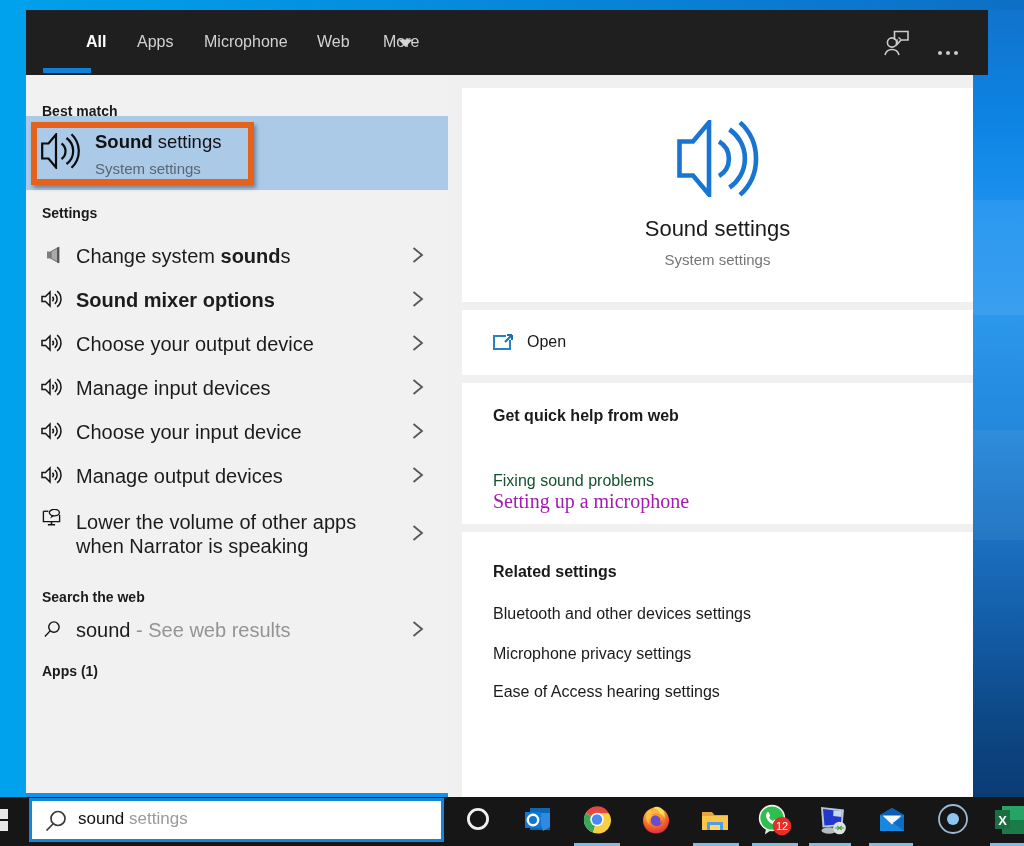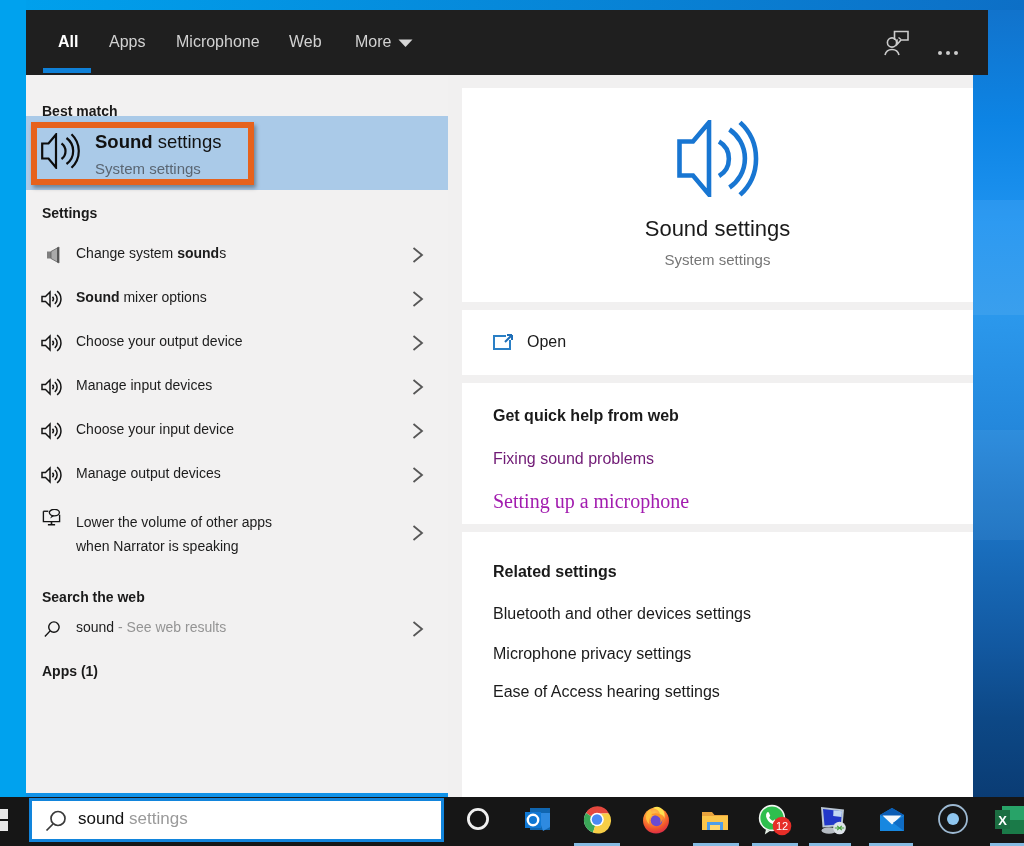--- a/index.html
+++ b/index.html
@@ -9,28 +9,28 @@
   
   #wp-left{left:0;top:0;width:26px;height:797px;background:#00a2ee;}
   #wp-top{left:26px;top:0;width:998px;height:10px;
           background:linear-gradient(to right,#00a0ec,#0d6fc6);}
   #wp-right{left:973px;top:10px;width:51px;height:787px;
             background:linear-gradient(to bottom,#1173cc 0%,#0d84e4 14%,#1e93f0 27%,#2b98ec 39%,#2488dc 53%,#1a70c0 67%,#1258a0 81%,#0d4886 90%,#0a3c74 100%);}
   #wp-beam1{left:973px;top:200px;width:51px;height:115px;background:rgba(255,255,255,0.07);}
   #wp-beam2{left:973px;top:430px;width:51px;height:110px;background:rgba(255,255,255,0.05);}
   
   #topbar{left:26px;top:10px;width:962px;height:65px;background:#1f1f1f;}
-  .tab{position:absolute;top:0;height:65px;line-height:64px;color:#d2d2d2;font-size:16px;}
+  .tab{position:absolute;top:0;height:65px;line-height:64px;color:#d2d2d2;font-size:16px;margin-left:28px;}
   
   #leftpanel{left:26px;top:75px;width:422px;height:718px;background:#f2f1f1;}
   #selrow{left:0;top:41px;width:422px;height:74px;background:#aacae8;}
   #orangebox{left:5px;top:47px;width:211px;height:51px;border:6px solid #e6621c;
              box-shadow:2px 3px 4px rgba(0,0,0,0.35);}
   .hdr{position:absolute;left:16px;font-size:14px;font-weight:bold;color:#1a1a1a;}
-  .item{position:absolute;left:50px;font-size:14px;color:#1c1c1c;white-space:nowrap;}
+  .item{position:absolute;left:50px;font-size:20px;color:#1c1c1c;white-space:nowrap;}
   .chev{position:absolute;left:383px;width:18px;height:18px;}
   .icon{position:absolute;left:15px;width:21px;height:18px;}
   
   #rightpanel{left:448px;top:75px;width:525px;height:722px;background:#ffffff;}
   #rstrip{left:0;top:0;width:14px;height:722px;background:#f1f0f0;}
   .gap{position:absolute;left:0;width:525px;height:8px;background:#f1f0f0;}
   
   #taskbar{left:0;top:797px;width:1024px;height:49px;background:#161616;}
   #searchline{left:26px;top:793px;width:422px;height:4px;background:#1092e8;}
   #searchbox{left:29px;top:1px;width:415px;height:44px;background:#fff;
@@ -96,21 +96,21 @@
     <svg class="chev" style="top:171px;" viewBox="0 0 18 18" fill="none" stroke="#575757" stroke-width="1.8">
       <path d="M4.5,2 L13,9 L4.5,16"></path>
     </svg>
 
     <svg class="icon spk" style="top:215px;" viewBox="0 0 21 18" fill="none" stroke="#141414" stroke-width="1.5">
       <path d="M1,6.5 h3.5 l4.5,-4.5 v14 l-4.5,-4.5 h-3.5 z"></path>
       <path d="M11.5,6.8 a3.3,3.3 0 0 1 0,4.4"></path>
       <path d="M13.8,4 a6.5,6.5 0 0 1 0,10"></path>
       <path d="M16.1,1.2 a9.8,9.8 0 0 1 0,15.6"></path>
     </svg>
-    <div class="item" style="top:214px;"><b>Sound</b> mixer options</div>
+    <div class="item" style="top:214px;font-weight:bold;"><b>Sound</b> mixer options</div>
     <svg class="chev" style="top:215px;" viewBox="0 0 18 18" fill="none" stroke="#575757" stroke-width="1.8">
       <path d="M4.5,2 L13,9 L4.5,16"></path>
     </svg>
 
     <svg class="icon spk" style="top:259px;" viewBox="0 0 21 18" fill="none" stroke="#141414" stroke-width="1.5">
       <path d="M1,6.5 h3.5 l4.5,-4.5 v14 l-4.5,-4.5 h-3.5 z"></path>
       <path d="M11.5,6.8 a3.3,3.3 0 0 1 0,4.4"></path>
       <path d="M13.8,4 a6.5,6.5 0 0 1 0,10"></path>
       <path d="M16.1,1.2 a9.8,9.8 0 0 1 0,15.6"></path>
     </svg>
@@ -192,21 +192,21 @@
     </svg>
     <div class="abs" style="left:14px;top:141px;width:511px;text-align:center;font-size:22px;color:#1a1a1a;">Sound settings</div>
     <div class="abs" style="left:14px;top:176px;width:511px;text-align:center;font-size:15px;color:#767676;">System settings</div>
 
     <svg class="abs" style="left:44px;top:257px;" width="22" height="22" viewBox="0 0 22 22" fill="none" stroke="#2a7fc5" stroke-width="2">
       <path d="M14,4 h-12 v13 h16 v-9"></path>
       <path d="M13,10 l7,-7 m0,0 h-5 m5,0 v5" stroke="#1f6fb8"></path>
     </svg>
     <div class="abs" style="left:79px;top:258px;font-size:16px;color:#1a1a1a;">Open</div>
     <div class="abs" style="left:45px;top:332px;font-size:16px;font-weight:bold;color:#1a1a1a;">Get quick help from web</div>
-    <div class="abs" style="left:45px;top:375px;font-size:16px;color:#701a75;">Fixing sound problems</div>
+    <div class="abs" style="left:45px;top:397px;font-size:16px;color:#14532d;">Fixing sound problems</div>
     <div class="abs" style="left:45px;top:415px;font-size:20px;color:#a21caf;font-family:Liberation Serif, serif;">Setting up a microphone</div>
     <div class="abs" style="left:45px;top:488px;font-size:16px;font-weight:bold;color:#1a1a1a;">Related settings</div>
     <div class="abs" style="left:45px;top:530px;font-size:16px;color:#1a1a1a;">Bluetooth and other devices settings</div>
     <div class="abs" style="left:45px;top:570px;font-size:16px;color:#1a1a1a;">Microphone privacy settings</div>
     <div class="abs" style="left:45px;top:608px;font-size:16px;color:#1a1a1a;">Ease of Access hearing settings</div>
   </div>
 
   <div class="abs" id="searchline"></div>
   <div class="abs" id="taskbar">
 

